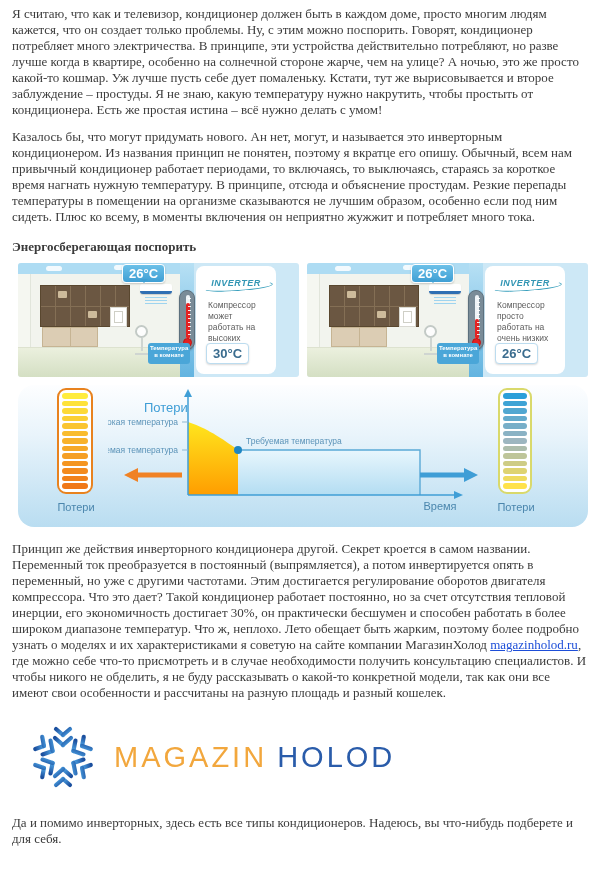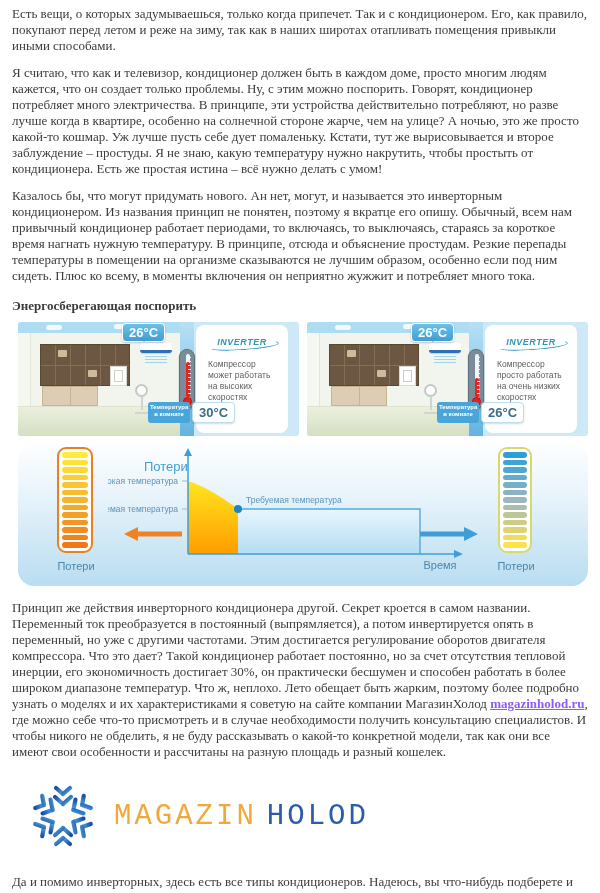--- a/index.html
+++ b/index.html
@@ -2,21 +2,21 @@
 <html><head>
 <meta charset="utf-8">
 <style>
   * { box-sizing: border-box; }
   html,body { margin:0; padding:0; background:#ffffff; }
   body { width:600px; font-family:"Liberation Serif", serif; color:#3b3b3b; }
   .page { padding:6px 12px 10px 12px; }
 
   p.body-text { font-size:13px; line-height:16px; margin:0 0 11px 0; }
   .section-heading { font-size:13px; font-weight:bold; margin:14px 0 8px 0; }
-  a.inline-link { color:#8b5cf6; font-weight:bold; text-decoration:underline; cursor:pointer; }
+  a.inline-link { color:#1d4ed8; font-weight:normal; text-decoration:underline; cursor:pointer; }
 
   
   .fig-rooms { display:flex; gap:8px; margin:0 0 8px 6px; }
   .room-card { position:relative; width:281px; height:114px; background:#cde8f6; border-radius:3px; overflow:hidden; }
   .scene { position:absolute; left:0; top:0; width:162px; height:114px; background:#f2f4ee; }
   .sky { position:absolute; left:0; top:0; width:100%; height:11px; background:#aedcf3; }
   .cloud { position:absolute; width:16px; height:5px; border-radius:4px; background:rgba(255,255,255,.85); }
   .cloud.c1 { left:28px; top:3px; } .cloud.c2 { left:96px; top:2px; }
   .wall-left { position:absolute; left:0; top:11px; width:13px; height:75px; background:#f5f7f1; border-right:1px solid #e1e5db; }
   .floor { position:absolute; left:0; bottom:0; width:100%; height:30px; background:linear-gradient(180deg,#ebf0de 0%, #d4dfc3 100%); border-top:1px solid #dde2cf; }
@@ -36,54 +36,53 @@
   .fan::before { content:''; position:absolute; left:0; bottom:0; width:13px; height:2px; background:#cfd5d1; }
   .strip { position:absolute; left:162px; top:0; width:14px; height:114px; background:linear-gradient(180deg,#b7e0f4 0%, #63b4e0 100%); }
   .thermo { position:absolute; left:161px; top:27px; width:16px; height:60px; background:#7a8c98; border:1px solid #5c707e; border-radius:8px; box-shadow:0 1px 2px rgba(0,0,0,.25); }
   .tube { position:absolute; left:6px; top:4px; width:4px; height:46px; background:#eef4f7; border-radius:2px; }
   .mercury { position:absolute; left:6px; bottom:10px; width:4px; background:#e32222; border-radius:2px; }
   .room-card.left-card .mercury { height:36px; }
   .room-card.right-card .mercury { height:20px; }
   .bulb { position:absolute; left:3px; bottom:2px; width:9px; height:9px; background:#e32222; border:1px solid #bf1414; border-radius:50%; }
   .thermo::after { content:''; position:absolute; right:3px; top:7px; bottom:14px; width:3px;
      background:repeating-linear-gradient(180deg, rgba(255,255,255,.9) 0 1px, transparent 1px 4px); }
-  .panel { position:absolute; left:178px; top:3px; width:92px; height:108px; background:#ffffff; border-radius:8px; }
+  .panel { position:absolute; left:178px; top:3px; width:80px; height:108px; background:#ffffff; border-radius:8px; }
   .inverter { display:block; margin:12px auto 0 auto; width:56px; text-align:center; font:italic 700 9px "Liberation Sans", sans-serif; letter-spacing:.5px; color:#3396b4; position:relative; }
   .inverter::after { content:''; position:absolute; left:-5px; right:-9px; top:38%; height:72%; border:1.2px solid #3aa0bd; border-left-color:transparent; border-top-color:transparent; border-radius:50%; transform:rotate(-4deg); }
   .panel-caption { margin:12px 8px 16px 12px; font-family:"Liberation Sans", sans-serif; font-size:8.5px; line-height:11px; color:#5e5e5e; }
   .badge-top { position:absolute; left:104px; top:1px; background:linear-gradient(180deg,#6cc0e8,#3f9fd4); border:1px solid #ffffff; border-radius:4px; padding:1px 6px; color:#ffffff; font:bold 13px "Liberation Sans", sans-serif; box-shadow:0 1px 2px rgba(0,0,0,.2); }
   .badge-top::after { content:''; position:absolute; left:50%; bottom:-5px; margin-left:-4px; border:4px solid transparent; border-top-color:#3f9fd4; }
-  .room-temp-row { position:absolute; left:130px; bottom:13px; display:flex; align-items:stretch; gap:2px; }
+  .room-temp-row { position:absolute; left:130px; bottom:13px; display:flex; align-items:stretch; gap:16px; }
   .mini-badge { width:42px; background:#4aa6d8; border-radius:3px; padding:2px 2px; color:#fff; font:bold 6px/7px "Liberation Sans", sans-serif; text-align:center; }
   .temp-box { background:#ffffff; border:1px solid #bcdcef; border-radius:4px; padding:2px 6px; font:bold 13px/15px "Liberation Sans", sans-serif; color:#3a6c8e; box-shadow:0 1px 2px rgba(0,0,0,.15); }
 
   
   .fig-chart { position:relative; width:570px; height:142px; margin:4px 0 14px 6px; border-radius:16px;
      background:linear-gradient(180deg,#fdfeff 0%, #e9f4fb 35%, #b9ddf1 100%); }
   .battery { position:absolute; top:3px; height:106px; background:#ffffff; border-radius:9px; padding:3px; display:flex; flex-direction:column; gap:2px; }
   .battery.left { left:39px; width:36px; border:2px solid #e8821e; }
   .battery.right { left:480px; width:34px; border:2px solid #d9d96b; }
   .pill { flex:1; border-radius:3px; }
   .battery-label { position:absolute; top:116px; width:60px; text-align:center; font:11px "Liberation Sans", sans-serif; color:#4a86ad; }
   .battery-label.left { left:28px; }
   .battery-label.right { left:468px; }
   .chart-svg { position:absolute; left:90px; top:2px; }
 
   
   .logo-block { display:flex; align-items:center; gap:14px; margin:14px 0 16px 14px; height:84px; }
-  .brand { font-family:Liberation Mono, monospace; font-size:29px; letter-spacing:3px; font-weight:400; }
+  .brand { font-family:Liberation Sans, sans-serif; font-size:29px; letter-spacing:3px; font-weight:400; }
   .brand.magazin { color:#f2a73d; margin-right:10px; }
   .brand.holod { color:#2a5caa; }
 </style>
 </head>
 <body>
 
 <div class="page">
 
-  <p class="body-text">Есть вещи, о которых задумываешься, только когда припечет. Так и с кондиционером. Его, как правило, покупают перед летом и реже на зиму, так как в наших широтах отапливать помещения привыкли иными способами.</p>
   <p class="body-text">Я считаю, что как и телевизор, кондиционер должен быть в каждом доме, просто многим людям кажется, что он создает только проблемы. Ну, с этим можно поспорить. Говорят, кондиционер потребляет много электричества. В принципе, эти устройства действительно потребляют, но разве лучше когда в квартире, особенно на солнечной стороне жарче, чем на улице? А ночью, это же просто какой-то кошмар. Уж лучше пусть себе дует помаленьку. Кстати, тут же вырисовывается и второе заблуждение – простуды. Я не знаю, какую температуру нужно накрутить, чтобы простыть от кондиционера. Есть же простая истина – всё нужно делать с умом!</p>
   <p class="body-text">Казалось бы, что могут придумать нового. Ан нет, могут, и называется это инверторным кондиционером. Из названия принцип не понятен, поэтому я вкратце его опишу. Обычный, всем нам привычный кондиционер работает периодами, то включаясь, то выключаясь, стараясь за короткое время нагнать нужную температуру. В принципе, отсюда и объяснение простудам. Резкие перепады температуры в помещении на организме сказываются не лучшим образом, особенно если под ним сидеть. Плюс ко всему, в моменты включения он неприятно жужжит и потребляет много тока.</p>
 
   <div class="section-heading">Энергосберегающая поспорить</div>
 
   <div class="fig-rooms">
 
     <div class="room-card left-card">
       <div class="scene">
         <div class="sky">

